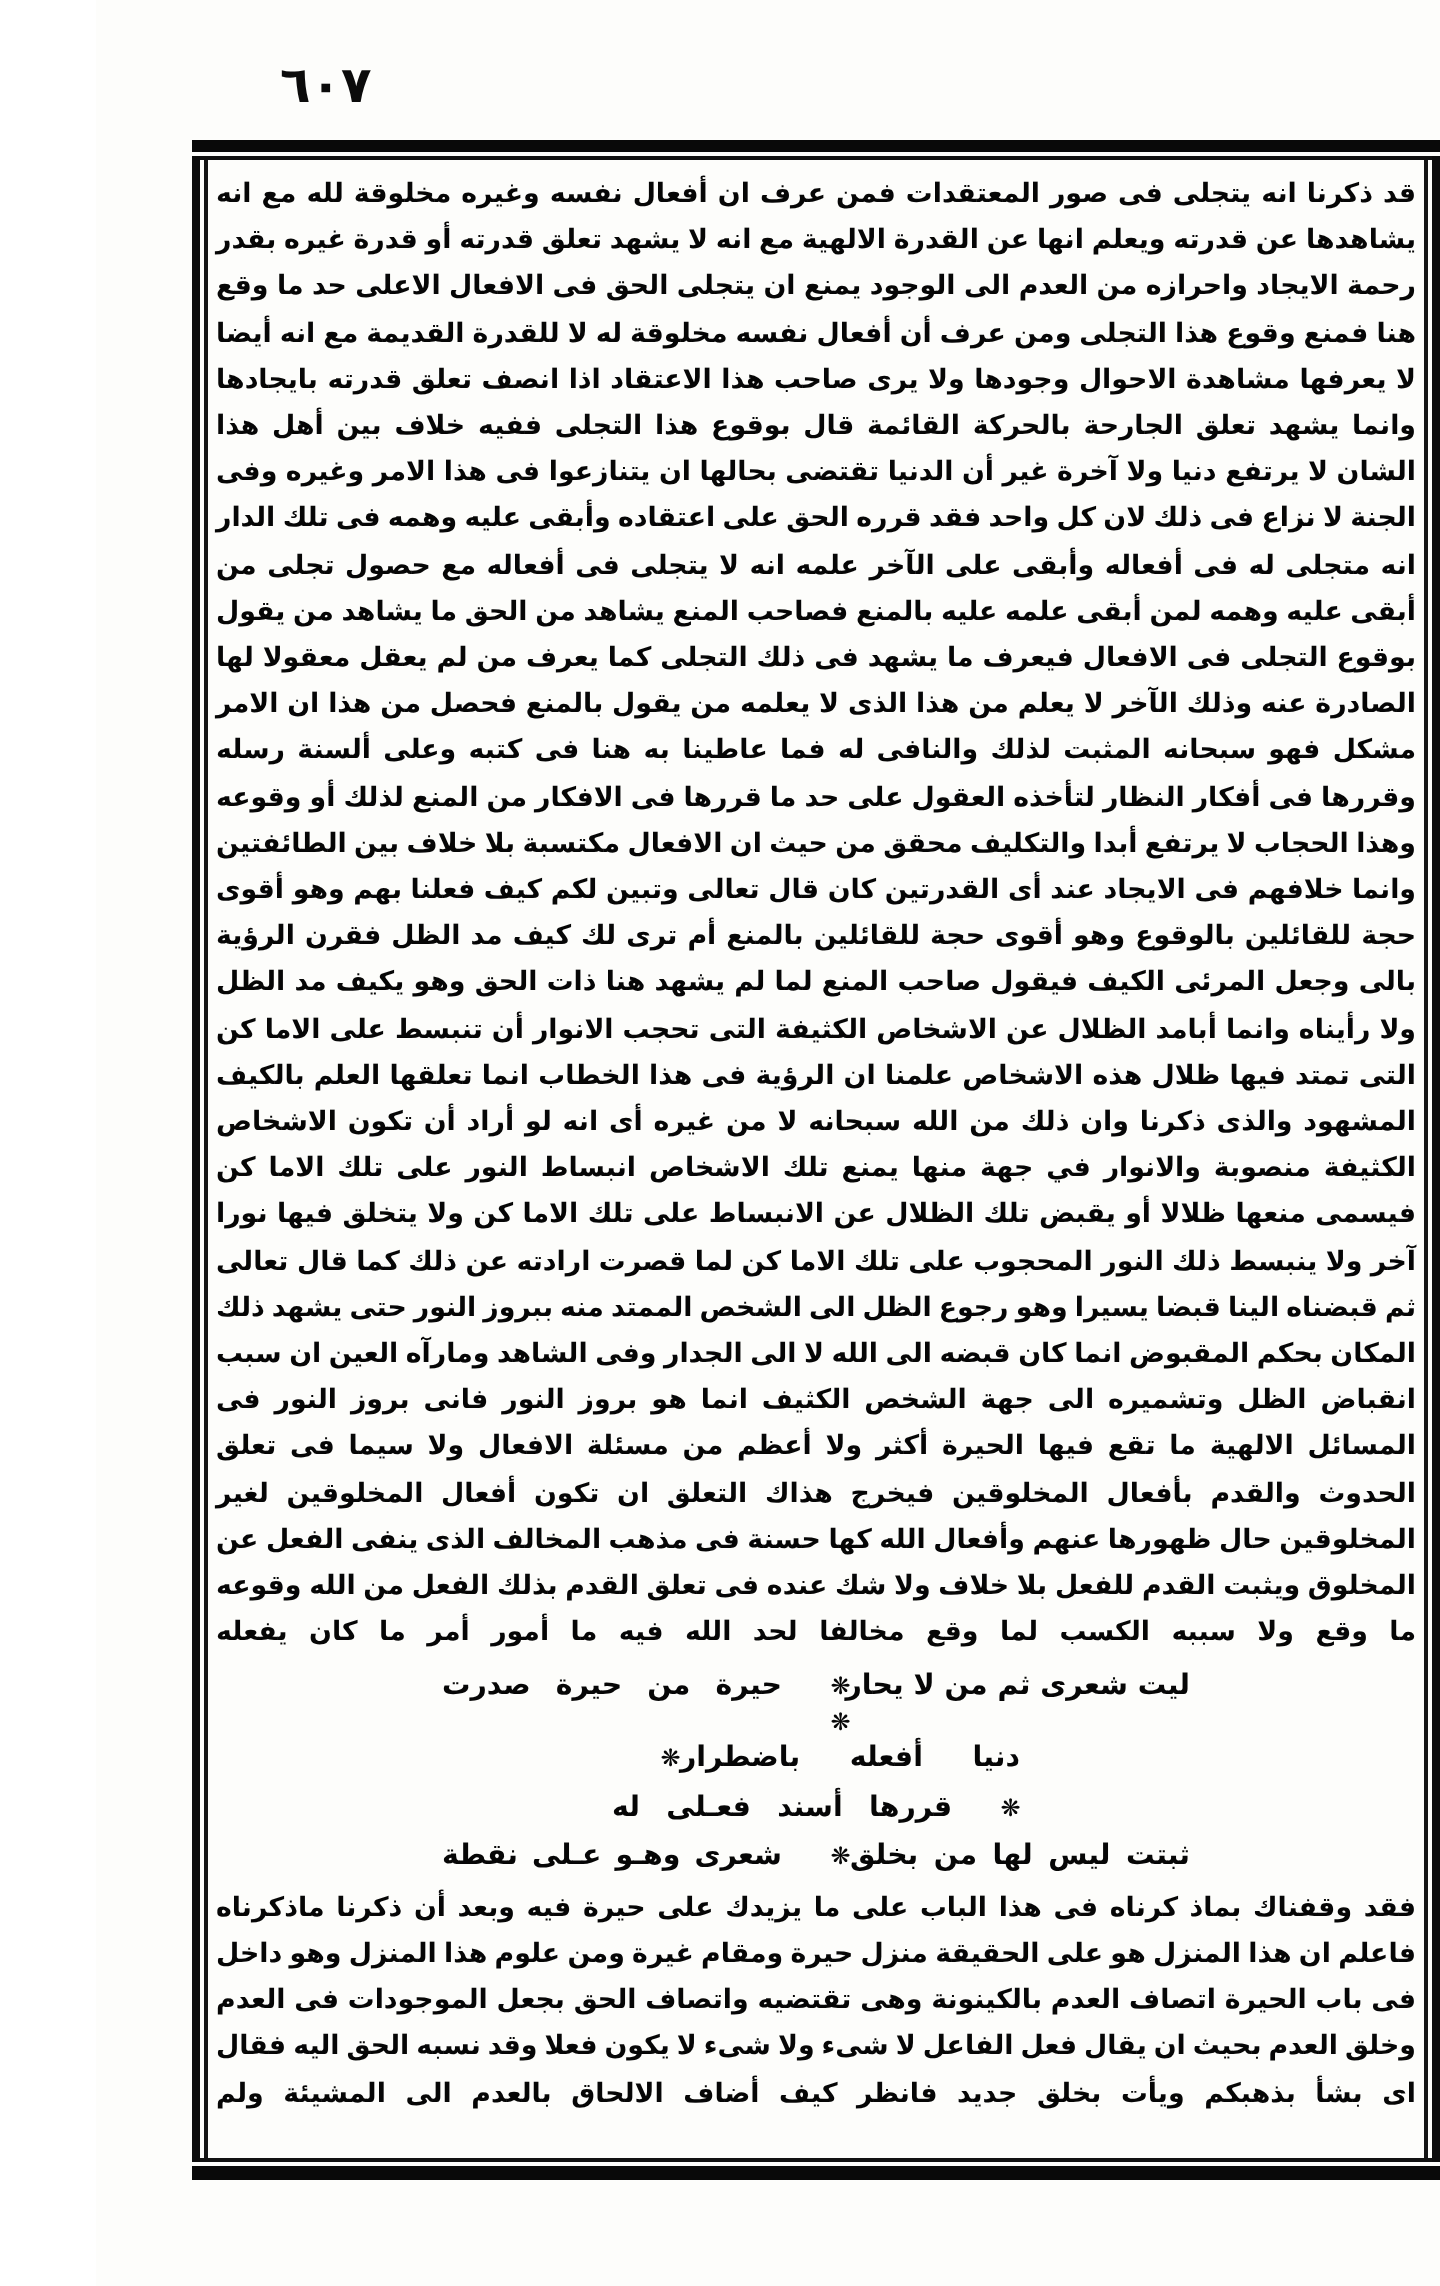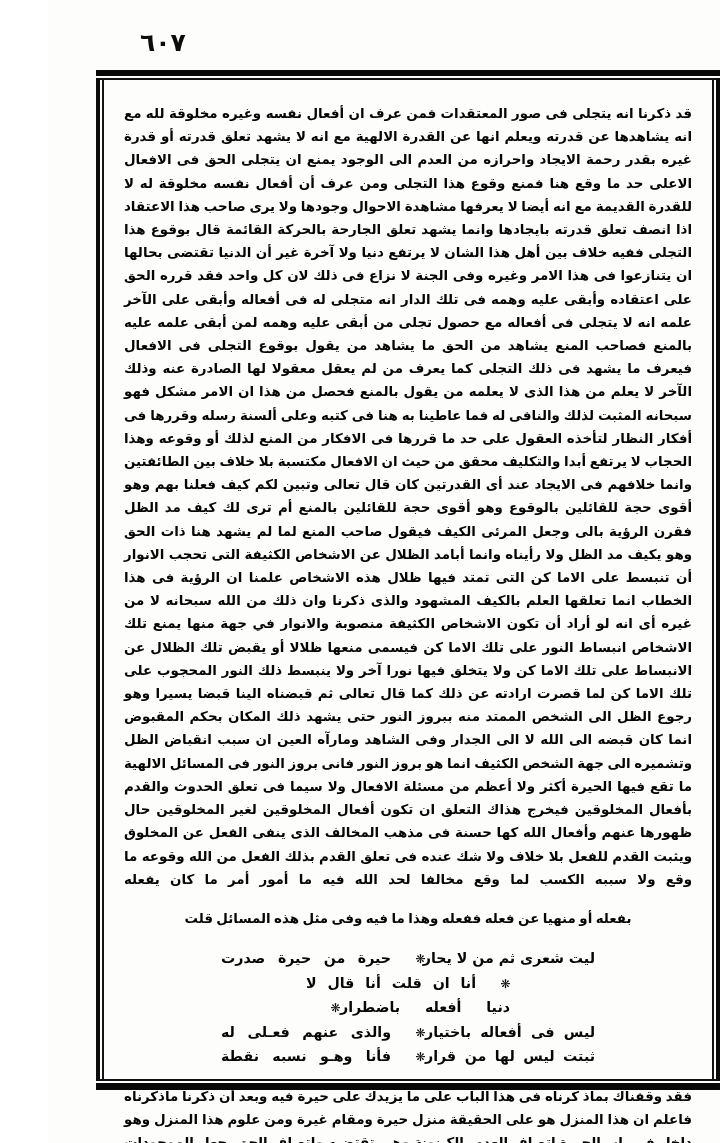--- a/index.html
+++ b/index.html
@@ -108,21 +108,21 @@
     left: 12px;
     right: 12px;
     top: 16px;
     bottom: 16px;
     direction: rtl;
     text-align: justify;
     text-align-last: justify;
   }
 
   .para {
-    margin: 16px;
+    margin: 0;
     font-family: "DejaVu Sans", "Liberation Sans", sans-serif;
     font-size: 13.4px;
     line-height: 23.2px;
     color: #060606;
     font-weight: 600;
     letter-spacing: -0.55px;
     word-spacing: -1.2px;
     text-align: justify;
     text-align-last: justify;
     -webkit-font-smoothing: none;
@@ -180,50 +180,47 @@
     <div class="rule-right-inner"></div>
     <div class="rule-left"></div>
     <div class="rule-left-inner"></div>
     <div class="rule-bot-thin"></div>
     <div class="rule-bot-thick"></div>
 
     <div id="textcol">
 
       <p class="para">قد ذكرنا انه يتجلى فى صور المعتقدات فمن عرف ان أفعال نفسه وغيره مخلوقة لله مع انه يشاهدها عن قدرته ويعلم انها عن القدرة الالهية مع انه لا يشهد تعلق قدرته أو قدرة غيره بقدر رحمة الايجاد واحرازه من العدم الى الوجود يمنع ان يتجلى الحق فى الافعال الاعلى حد ما وقع هنا فمنع وقوع هذا التجلى ومن عرف أن أفعال نفسه مخلوقة له لا للقدرة القديمة مع انه أيضا لا يعرفها مشاهدة الاحوال وجودها ولا يرى صاحب هذا الاعتقاد اذا انصف تعلق قدرته بايجادها وانما يشهد تعلق الجارحة بالحركة القائمة قال بوقوع هذا التجلى ففيه خلاف بين أهل هذا الشان لا يرتفع دنيا ولا آخرة غير أن الدنيا تقتضى بحالها ان يتنازعوا فى هذا الامر وغيره وفى الجنة لا نزاع فى ذلك لان كل واحد فقد قرره الحق على اعتقاده وأبقى عليه وهمه فى تلك الدار انه متجلى له فى أفعاله وأبقى على الآخر علمه انه لا يتجلى فى أفعاله مع حصول تجلى من أبقى عليه وهمه لمن أبقى علمه عليه بالمنع فصاحب المنع يشاهد من الحق ما يشاهد من يقول بوقوع التجلى فى الافعال فيعرف ما يشهد فى ذلك التجلى كما يعرف من لم يعقل معقولا لها الصادرة عنه وذلك الآخر لا يعلم من هذا الذى لا يعلمه من يقول بالمنع فحصل من هذا ان الامر مشكل فهو سبحانه المثبت لذلك والنافى له فما عاطينا به هنا فى كتبه وعلى ألسنة رسله وقررها فى أفكار النظار لتأخذه العقول على حد ما قررها فى الافكار من المنع لذلك أو وقوعه وهذا الحجاب لا يرتفع أبدا والتكليف محقق من حيث ان الافعال مكتسبة بلا خلاف بين الطائفتين وانما خلافهم فى الايجاد عند أى القدرتين كان قال تعالى وتبين لكم كيف فعلنا بهم وهو أقوى حجة للقائلين بالوقوع وهو أقوى حجة للقائلين بالمنع أم ترى لك كيف مد الظل فقرن الرؤية بالى وجعل المرئى الكيف فيقول صاحب المنع لما لم يشهد هنا ذات الحق وهو يكيف مد الظل ولا رأيناه وانما أبامد الظلال عن الاشخاص الكثيفة التى تحجب الانوار أن تنبسط على الاما كن التى تمتد فيها ظلال هذه الاشخاص علمنا ان الرؤية فى هذا الخطاب انما تعلقها العلم بالكيف المشهود والذى ذكرنا وان ذلك من الله سبحانه لا من غيره أى انه لو أراد أن تكون الاشخاص الكثيفة منصوبة والانوار في جهة منها يمنع تلك الاشخاص انبساط النور على تلك الاما كن فيسمى منعها ظلالا أو يقبض تلك الظلال عن الانبساط على تلك الاما كن ولا يتخلق فيها نورا آخر ولا ينبسط ذلك النور المحجوب على تلك الاما كن لما قصرت ارادته عن ذلك كما قال تعالى ثم قبضناه الينا قبضا يسيرا وهو رجوع الظل الى الشخص الممتد منه ببروز النور حتى يشهد ذلك المكان بحكم المقبوض انما كان قبضه الى الله لا الى الجدار وفى الشاهد ومارآه العين ان سبب انقباض الظل وتشميره الى جهة الشخص الكثيف انما هو بروز النور فانى بروز النور فى المسائل الالهية ما تقع فيها الحيرة أكثر ولا أعظم من مسئلة الافعال ولا سيما فى تعلق الحدوث والقدم بأفعال المخلوقين فيخرج هذاك التعلق ان تكون أفعال المخلوقين لغير المخلوقين حال ظهورها عنهم وأفعال الله كها حسنة فى مذهب المخالف الذى ينفى الفعل عن المخلوق ويثبت القدم للفعل بلا خلاف ولا شك عنده فى تعلق القدم بذلك الفعل من الله وقوعه ما وقع ولا سببه الكسب لما وقع مخالفا لحد الله فيه ما أمور أمر ما كان يفعله</p>
 
-      <p class="para tail">بفعله أو منهيا عن فعله ففعله وهذا ما فيه وفى مثل هذه المسائل قلت</p>
 
       <div id="verses">
 
         <div class="verse">
           <span class="hemistich ajuz">ليت شعرى ثم من لا يحار</span>
           <span class="star">❋</span>
           <span class="hemistich sadr">حيرة من حيرة صدرت</span>
         </div>
 
         <div class="verse">
           <span class="star">❋</span>
-          <span class="hemistich sadr">أنا ان قلت أنا قال لا</span>
         </div>
 
         <div class="verse">
           <span class="hemistich ajuz">دنيا أفعله باضطرار</span>
           <span class="star">❋</span>
         </div>
 
         <div class="verse">
-          <span class="hemistich ajuz">ليس فى أفعاله باختيار</span>
-          <span class="star">❋</span>
-          <span class="hemistich sadr">والذى عنهم فعـلى له</span>
-        </div>
-
-        <div class="verse">
-          <span class="hemistich ajuz">ثبتت ليس لها من قرار</span>
-          <span class="star">❋</span>
-          <span class="hemistich sadr">فأنا وهـو نسبه نقطة</span>
+          <span class="star">❋</span>
+          <span class="hemistich sadr">قررها أسند فعـلى له</span>
+        </div>
+
+        <div class="verse">
+          <span class="hemistich ajuz">ثبتت ليس لها من بخلق</span>
+          <span class="star">❋</span>
+          <span class="hemistich sadr">شعرى وهـو عـلى نقطة</span>
         </div>
 
       </div>
 
       <p class="para">فقد وقفناك بماذ كرناه فى هذا الباب على ما يزيدك على حيرة فيه وبعد أن ذكرنا ماذكرناه فاعلم ان هذا المنزل هو على الحقيقة منزل حيرة ومقام غيرة ومن علوم هذا المنزل وهو داخل فى باب الحيرة اتصاف العدم بالكينونة وهى تقتضيه واتصاف الحق بجعل الموجودات فى العدم وخلق العدم بحيث ان يقال فعل الفاعل لا شىء ولا شىء لا يكون فعلا وقد نسبه الحق اليه فقال اى بشأ بذهبكم ويأت بخلق جديد فانظر كيف أضاف الالحاق بالعدم الى المشيئة ولم</p>
 
     </div>
   </div>
 </div>
 

